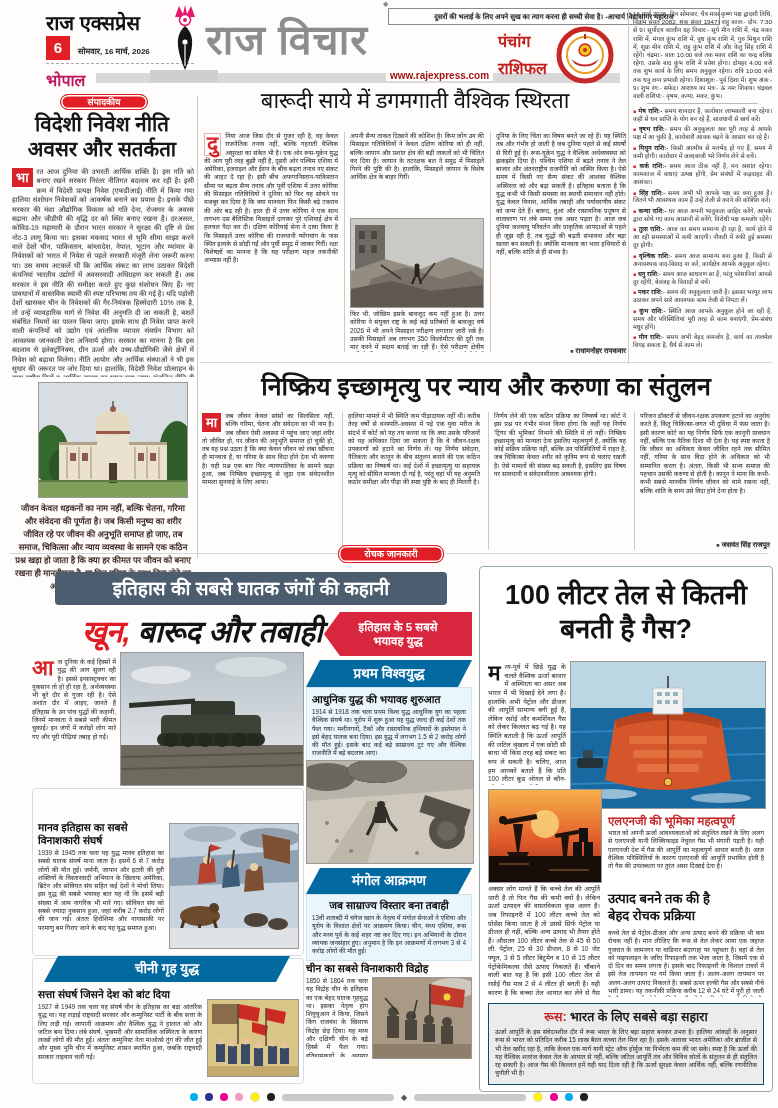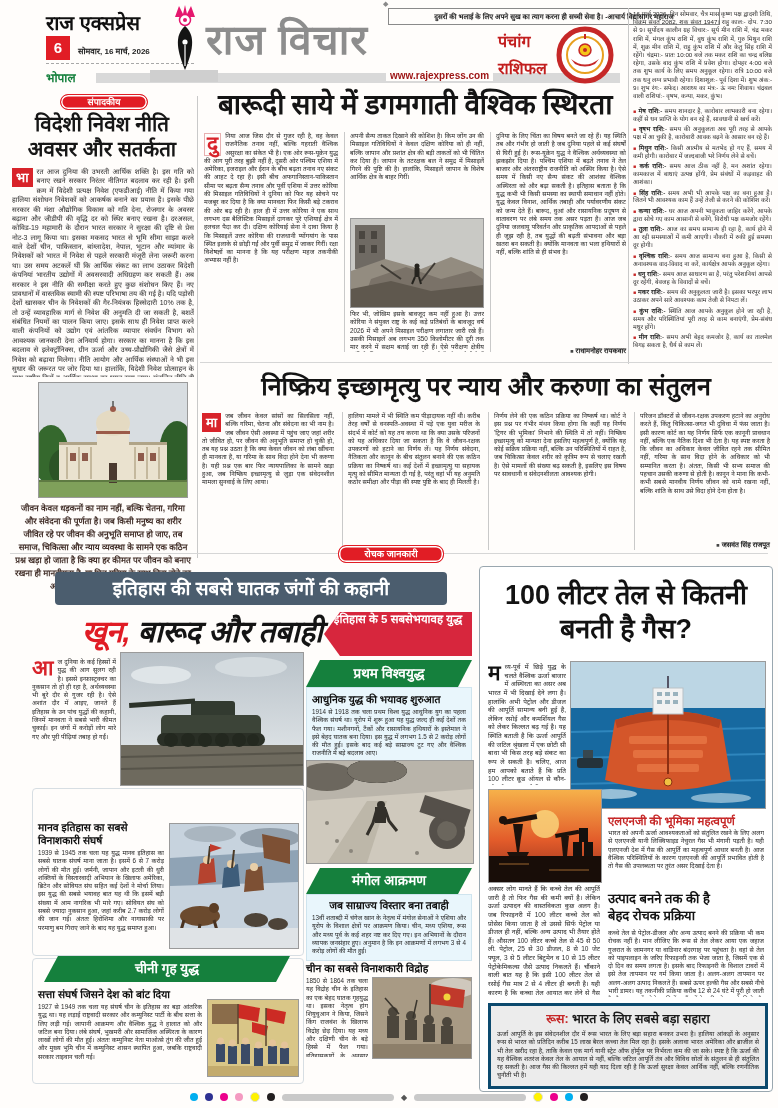--- a/index.html
+++ b/index.html
@@ -12,21 +12,21 @@
   .tiny64{font-size:6.5px;line-height:1.33;color:#2a2a2a;overflow:hidden;}
   .rule-v{position:absolute;width:1px;background:#c9c9c9;}
   .rule-h{position:absolute;height:1px;background:#d6d6d6;}
   .badge-red{background:#e11d25;color:#fff;font-weight:bold;text-align:center;border-radius:8px;
              box-shadow:inset 0 0 0 1.5px #fff;border:1px solid #e11d25;}
   .dropcap-redbox{float:left;background:#d8232a;color:#fff;font-weight:bold;font-size:13px;
                   padding:3px 4px;margin:1px 4px 0 0;line-height:1;}
   .dropcap-redtext{float:left;color:#d8232a;font-weight:bold;font-size:21px;line-height:.9;
                    margin:1px 4px 0 0;border:1px solid #e8b0b0;padding:1px 2px;}
   .dropcap-black{float:left;color:#111;font-weight:bold;font-size:21px;line-height:.9;margin:1px 4px 0 0;}
-  .cyan-banner{background:#15803d;color:#fff;font-weight:bold;text-align:center;
+  .cyan-banner{background:#0369a1;color:#fff;font-weight:bold;text-align:center;
                clip-path:polygon(14px 0,100% 0,calc(100% - 14px) 100%,0 100%);}
   .photo{border:1px solid #9a9a9a;display:block;}
   .subhead{font-weight:bold;color:#111;}
   .byline{font-size:6.8px;font-weight:bold;color:#222;text-align:right;}
   .bullet-sq{color:#444;font-size:5.5px;margin-right:2px;}
   .rashi{font-size:6.2px;line-height:1.28;text-align:justify;margin-bottom:2.5px;color:#2a2a2a;}
   .rashi b{font-size:6.2px;}
   .rb{color:#c62828;font-size:5px;margin-right:2px;}
   .dot{width:8px;height:8px;border-radius:50%;display:inline-block;}
   .capsule{width:112px;height:7px;border-radius:4px;background:#c9c9c9;display:inline-block;}
@@ -36,21 +36,21 @@
 
 <div class="page">
 
   <div class="abs" style="left:383px;top:0;font-size:7px;color:#8a8a8a;">◆</div>
 
   <div class="abs" style="left:46px;top:9px;font-size:20px;font-weight:bold;color:#101010;">राज एक्सप्रेस</div>
   <div class="abs" style="left:46px;top:36px;width:24px;height:24px;background:#e11d25;color:#fff;font-weight:bold;font-size:15px;text-align:center;line-height:24px;">6</div>
   <div class="abs" style="left:78px;top:45px;font-size:8px;font-weight:bold;color:#222;">सोमवार, 16 मार्च, 2026</div>
   <div class="abs" style="left:46px;top:63px;width:148px;border-bottom:1px dashed #a8a8a8;"></div>
   <div class="abs" style="left:96px;top:73px;width:524px;height:10px;background:#d9d9d9;"></div>
-  <div class="abs" style="left:46px;top:69px;font-size:12px;font-weight:bold;color:#15803d;">भोपाल</div>
+  <div class="abs" style="left:46px;top:69px;font-size:16px;font-weight:bold;color:#be185d;">भोपाल</div>
   <div class="abs" style="left:386px;top:70px;font-size:10px;font-weight:bold;color:#9c1313;background:#fffdfb;padding:0 4px;">www.rajexpress.com</div>
 
   <svg class="abs" style="left:164px;top:4px;" width="42" height="68" viewBox="0 0 42 68">
     <polygon points="11,13 15,2 19,10 21,1 23,10 27,2 31,13" fill="#e5176e"></polygon>
     <circle cx="21" cy="16" r="5.5" fill="#fff" stroke="#e5176e" stroke-width="1.5"></circle>
     <circle cx="21" cy="16" r="2" fill="#e5176e"></circle>
     <path d="M21 22 C30 30 31 42 21 66 C11 42 12 30 21 22 Z" fill="#141414"></path>
     <circle cx="21" cy="38" r="2.6" fill="#fff"></circle>
     <line x1="21" y1="41" x2="21" y2="62" stroke="#fff" stroke-width="1.2"></line>
   </svg>
@@ -126,21 +126,21 @@
         <rect x="43" y="70" width="6" height="8"></rect>
         <rect x="99" y="70" width="6" height="8"></rect>
         <rect x="111" y="70" width="6" height="8"></rect>
       </g>
     <rect x="0" y="98" width="148" height="16" fill="#7fa05a"></rect>
     <rect x="70" y="80" width="8" height="20" fill="#4a3a30"></rect>
     <line x1="0" y1="98" x2="148" y2="98" stroke="#5e7a42" stroke-width="2"></line>
   </svg>
   <div class="abs" style="left:14px;top:502px;width:178px;font-size:8.4px;font-weight:bold;color:#43302a;text-align:center;line-height:1.55;">जीवन केवल धड़कनों का नाम नहीं, बल्कि चेतना, गरिमा और संवेदना की पूर्णता है। जब किसी मनुष्य का शरीर जीवित रहे पर जीवन की अनुभूति समाप्त हो जाए, तब समाज, चिकित्सा और न्याय व्यवस्था के सामने एक कठिन प्रश्न खड़ा हो जाता है कि क्या हर कीमत पर जीवन को बनाए रखना ही मानवीयता है, या फिर गरिमा के साथ विदा होने का अधिकार भी उतना ही आवश्यक है?</div>
 
-  <div class="abs" style="left:204px;top:84px;width:422px;text-align:center;font-size:28px;font-weight:bold;color:#141414;letter-spacing:-0.3px;">बारूदी साये में डगमगाती वैश्विक स्थिरता</div>
+  <div class="abs" style="left:204px;top:84px;width:422px;text-align:center;font-size:22px;font-weight:normal;color:#141414;letter-spacing:-0.3px;">बारूदी साये में डगमगाती वैश्विक स्थिरता</div>
   <div class="rule-v" style="left:344px;top:132px;height:220px;"></div>
   <div class="rule-v" style="left:490px;top:132px;height:220px;"></div>
   <div class="abs tiny62 just" style="left:204px;top:132px;width:134px;height:220px;">
     <span class="dropcap-redtext">दु</span><span>निया आज जिस दौर से गुजर रही है, वह केवल राजनैतिक तनाव नहीं, बल्कि गहराती वैश्विक असुरक्षा का संकेत भी है। एक ओर रूस-यूक्रेन युद्ध की आग पूरी तरह बुझी नहीं है, दूसरी ओर पश्चिम एशिया में अमेरिका, इजराइल और ईरान के बीच बढ़ता तनाव नए संकट की आहट दे रहा है। इसी बीच अफगानिस्तान-पाकिस्तान सीमा पर बढ़ता सैन्य तनाव और पूर्वी एशिया में उत्तर कोरिया की मिसाइल गतिविधियों ने दुनिया को फिर यह सोचने पर मजबूर कर दिया है कि क्या मानवता फिर किसी बड़े टकराव की ओर बढ़ रही है। हाल ही में उत्तर कोरिया ने एक साथ लगभग दस बैलिस्टिक मिसाइलें दागकर पूरे एशियाई क्षेत्र में हलचल पैदा कर दी। दक्षिण कोरियाई सेना ने दावा किया है कि मिसाइलें उत्तर कोरिया की राजधानी प्योंगयांग के पास स्थित इलाके से छोड़ी गईं और पूर्वी समुद्र में जाकर गिरीं। रक्षा विशेषज्ञों का मानना है कि यह परीक्षण महज तकनीकी अभ्यास नहीं है।</span>
   </div>
   <div class="abs" style="left:350px;top:132px;width:134px;height:220px;overflow:hidden;">
     <div class="tiny62 just" style="height:84px;">अपनी सैन्य ताकत दिखाने की कोशिश है। किम जोंग उन की मिसाइल गतिविधियों ने केवल दक्षिण कोरिया को ही नहीं, बल्कि जापान और प्रशांत क्षेत्र की बड़ी ताकतों को भी चिंतित कर दिया है। जापान के तटरक्षक बल ने समुद्र में मिसाइलें गिरने की पुष्टि की है। हालांकि, मिसाइलें जापान के विशेष आर्थिक क्षेत्र के बाहर गिरीं।</div>
     <svg class="photo" style="margin:2px 0;" width="132" height="88" viewBox="0 0 132 88">
       <rect width="132" height="88" fill="#c9c9c5"></rect>
       <rect x="4" y="6" width="30" height="44" fill="#6f6a63"></rect>
@@ -178,21 +178,21 @@
   <div class="abs tiny62 just" style="left:640px;top:412px;width:130px;height:126px;">परिजन डॉक्टरों से जीवन-रक्षक उपकरण हटाने का अनुरोध करते हैं, किंतु चिकित्सा-जगत भी दुविधा में फंस जाता है। इसी कारण कोर्ट का यह निर्णय सिर्फ एक कानूनी प्रावधान नहीं, बल्कि एक नैतिक दिशा भी देता है। यह स्पष्ट करता है कि जीवन का अधिकार केवल जीवित रहने तक सीमित नहीं, गरिमा के साथ विदा होने के अधिकार को भी सम्मानित करता है। अंततः, किसी भी सभ्य समाज की पहचान उसकी करुणा से होती है। कानून ने माना कि कभी-कभी सबसे मानवीय निर्णय जीवन को थामे रखना नहीं, बल्कि शांति के साथ उसे विदा होने देना होता है।</div>
   <div class="abs byline" style="left:640px;top:540px;width:130px;"><span class="bullet-sq">■</span><span>जसवंत सिंह राजपूत</span></div>
 
   <div class="rule-h" style="left:10px;top:553px;width:758px;"></div>
   <div class="abs badge-red" style="left:338px;top:545px;width:104px;height:16px;font-size:9.5px;line-height:16px;">रोचक जानकारी</div>
 
   <div class="abs" style="left:55px;top:572px;width:392px;height:33px;background:#4b5d6e;border-radius:4px;color:#fff;font-size:19px;font-weight:bold;text-align:center;line-height:33px;">इतिहास की सबसे घातक जंगों की कहानी</div>
   <div class="abs" style="left:82px;top:610px;font-size:30px;font-weight:bold;letter-spacing:-0.5px;font-style:italic;">
     <span style="color:#e01b24;">खून,</span><span style="color:#141414;"> बारूद और तबाही</span>
   </div>
-  <div class="abs" style="left:324px;top:612px;width:148px;height:44px;background:#d7263d;clip-path:polygon(16px 0,100% 0,100% 100%,16px 100%,0 50%);color:#fff;font-weight:bold;font-size:11.5px;text-align:center;display:flex;flex-direction:row;justify-content:center;line-height:1.25;">
+  <div class="abs" style="left:324px;top:612px;width:148px;height:44px;background:#d7263d;clip-path:polygon(16px 0,100% 0,100% 100%,16px 100%,0 50%);color:#fff;font-weight:bold;font-size:11.5px;text-align:center;display:flex;flex-direction:column;justify-content:center;line-height:1.25;">
     <div>इतिहास के 5 सबसे</div>
     <div>भयावह युद्ध</div>
   </div>
   <div class="abs tiny62 just" style="left:32px;top:658px;width:84px;height:126px;">
     <span class="dropcap-redtext" style="border:none;padding:0;">आ</span><span>ज दुनिया के कई हिस्सों में युद्ध की आग सुलग रही है। इससे इन्फ्रास्ट्रक्चर का नुकसान तो हो ही रहा है, अर्थव्यवस्था भी बुरे दौर से गुजर रही है। ऐसे अशांत दौर में आइए, जानते हैं इतिहास के उन पांच युद्धों की कहानी, जिनमें मानवता ने सबसे भारी कीमत चुकाई। इन जंगों में करोड़ों लोग मारे गए और पूरी पीढ़ियां तबाह हो गईं।</span>
   </div>
 
   <svg class="abs photo" style="left:120px;top:652px;" width="182" height="132" viewBox="0 0 182 132">
     <defs>
         <linearGradient id="sky1" x1="0" y1="0" x2="0" y2="1">
@@ -427,21 +427,21 @@
           <line x1="60" y1="80" x2="100" y2="80"></line>
         </g>
     </svg>
     <div class="abs tiny64 just" style="left:8px;top:318px;width:112px;height:112px;">अक्सर लोग मानते हैं कि कच्चे तेल की आपूर्ति जारी है तो फिर गैस की कमी क्यों है। लेकिन ऊर्जा उत्पादन की वास्तविकता कुछ अलग है। जब रिफाइनरी में 100 लीटर कच्चे तेल को प्रोसेस किया जाता है तो उससे सिर्फ पेट्रोल या डीजल ही नहीं, बल्कि अन्य उत्पाद भी तैयार होते हैं। औसतन 100 लीटर कच्चे तेल से 45 से 50 ली. पेट्रोल, 25 से 30 डीजल, 8 से 10 जेट फ्यूल, 3 से 5 लीटर बिटूमेन व 10 से 15 लीटर पेट्रोकेमिकल्स जैसे उत्पाद निकलते हैं। चौंकाने वाली बात यह है कि इसी 100 लीटर तेल से रसोई गैस मात्र 2 से 4 लीटर ही बनती है। यही कारण है कि कच्चा तेल आयात कर लेने से गैस की जरूरत पूरी नहीं हो सकती।</div>
     <div class="abs" style="left:128px;top:324px;width:156px;font-size:13px;font-weight:bold;line-height:1.3;color:#121212;">
       <div>उत्पाद बनने तक की है</div>
       <div>बेहद रोचक प्रक्रिया</div>
     </div>
     <div class="abs tiny62 just" style="left:128px;top:362px;width:156px;height:68px;">कच्चे तेल से पेट्रोल-डीजल और अन्य उत्पाद बनने की प्रक्रिया भी कम रोचक नहीं है। मान लीजिए कि रूस से तेल लेकर आया एक जहाज गुजरात के जामनगर या वाडिनार बंदरगाह पर पहुंचता है। वहां से तेल को पाइपलाइन के जरिए रिफाइनरी तक भेजा जाता है, जिसमें एक से दो दिन का समय लगता है। इसके बाद रिफाइनरी के विशाल टावरों में इसे तेज तापमान पर गर्म किया जाता है। अलग-अलग तापमान पर अलग-अलग उत्पाद निकलते हैं। सबसे ऊपर हल्की गैस और सबसे नीचे भारी डामर। यह तकनीकी प्रक्रिया करीब 12 से 24 घंटे में पूरी हो जाती है। तैयार उत्पादों को रेलगाड़ियों या टैंकरों के जरिए देशभर के डिपो और पेट्रोल पंपों तक पहुंचाया जाता है। यही सप्लाई चेन कई बार चार से पांच दिन तक का समय ले लेती है।</div>
 
-    <div class="abs" style="left:8px;top:436px;width:274px;height:80px;background:#ececec;border:3px solid #0c4a6e;">
+    <div class="abs" style="left:8px;top:436px;width:274px;height:80px;background:#ececec;border:1px solid #0c4a6e;">
       <div style="text-align:center;font-size:12.5px;font-weight:bold;margin-top:4px;">
         <span style="color:#c62828;">रूस:</span><span> भारत के लिए सबसे बड़ा सहारा</span>
       </div>
       <div class="tiny62 just" style="margin:3px 6px 0;height:52px;">ऊर्जा आपूर्ति के इस संवेदनशील दौर में रूस भारत के लिए बड़ा सहारा बनकर उभरा है। हालिया आंकड़ों के अनुसार रूस से भारत को प्रतिदिन करीब 15 लाख बैरल कच्चा तेल मिल रहा है। इसके अलावा भारत अमेरिका और ब्राजील से भी तेल खरीद रहा है, ताकि केवल एक मार्ग यानी स्ट्रेट ऑफ होर्मुज पर निर्भरता कम की जा सके। स्पष्ट है कि ऊर्जा की यह वैश्विक शतरंज केवल तेल के आयात से नहीं, बल्कि जटिल आपूर्ति तंत्र और विविध स्रोतों के संतुलन से ही संतुलित रह सकती है। आज गैस की किल्लत हमें यही याद दिला रही है कि ऊर्जा सुरक्षा केवल आर्थिक नहीं, बल्कि रणनीतिक चुनौती भी है।</div>
     </div>
   </div>
 
   <div class="abs" style="left:0;top:1092px;width:778px;display:flex;align-items:center;justify-content:center;gap:7px;">
     <span class="dot" style="background:#00aeef;"></span>
     <span class="dot" style="background:#2e3192;"></span>

